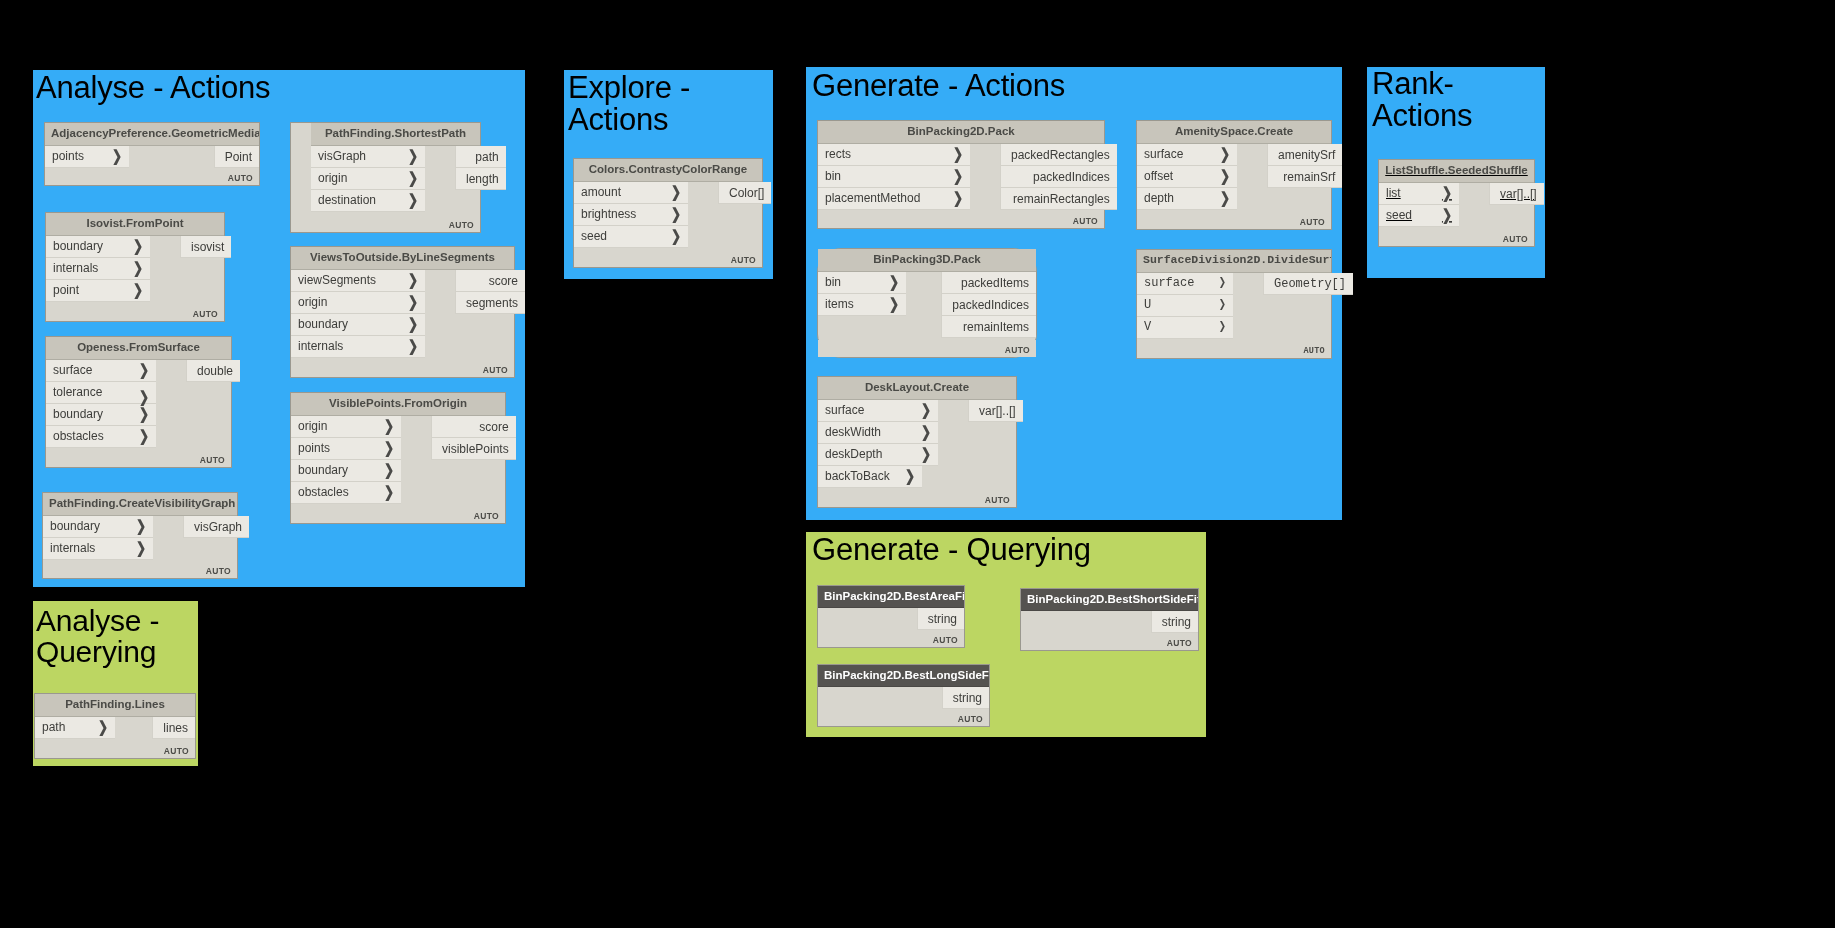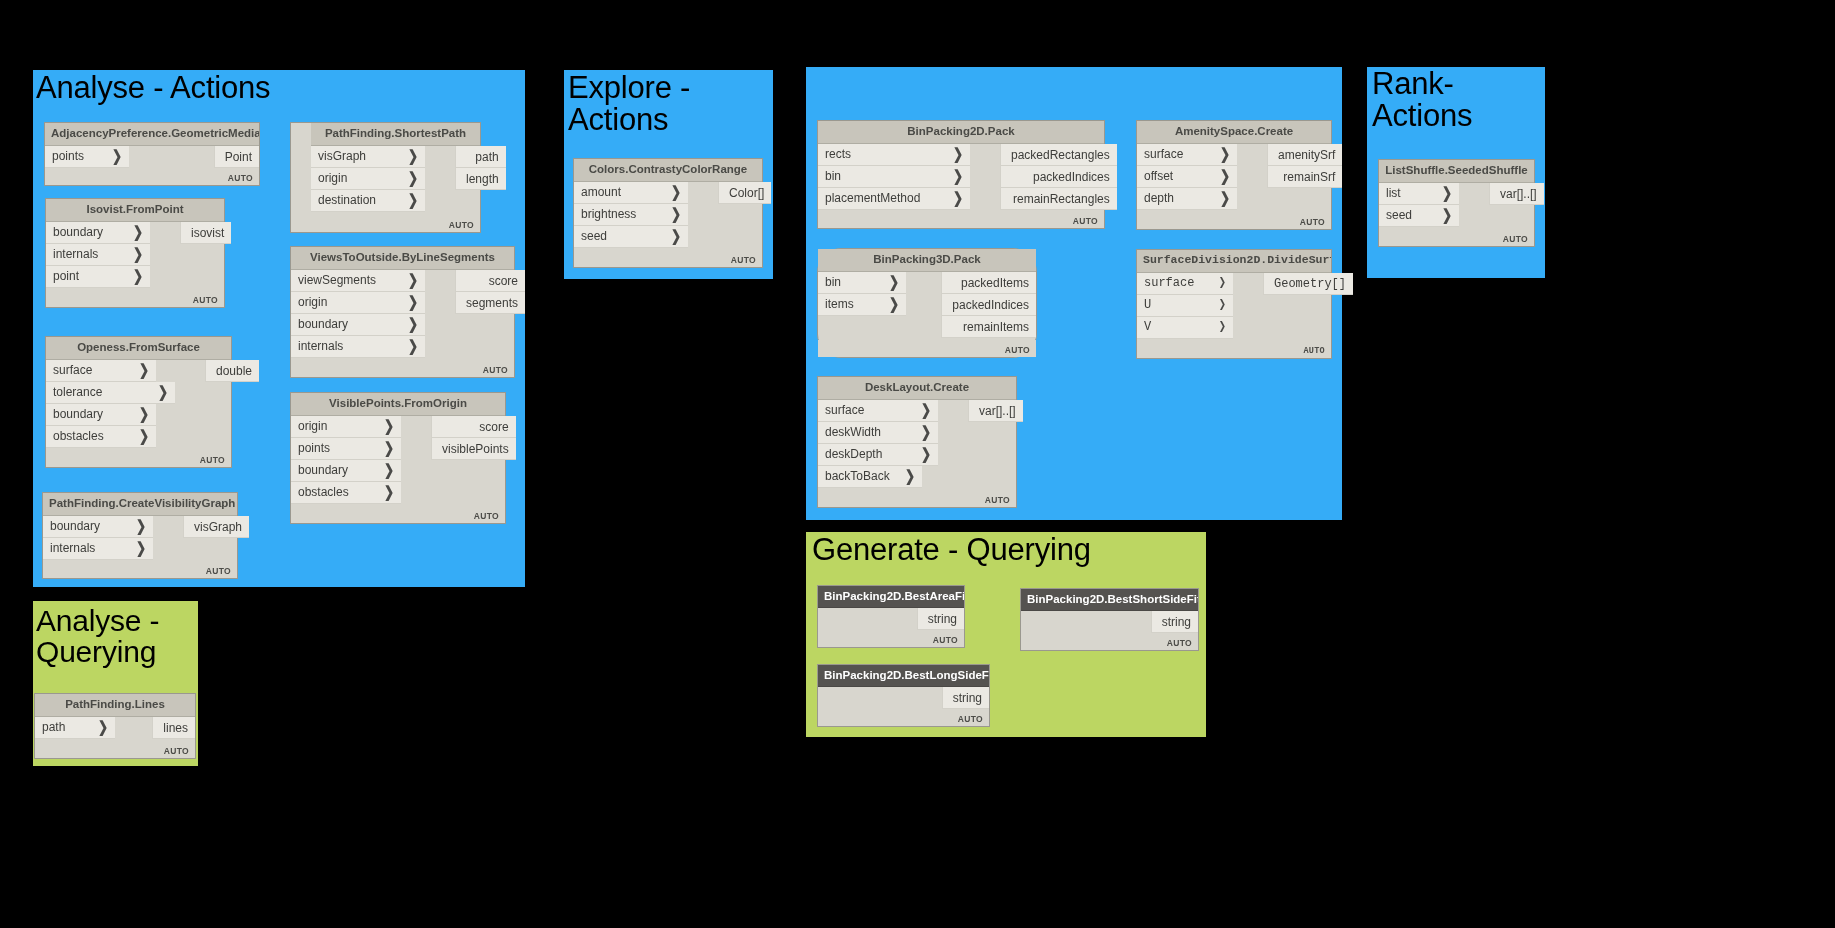--- a/index.html
+++ b/index.html
@@ -144,20 +144,21 @@
 <div id="canvas">
     <div class="group blue" style="left: 33px; top: 70px; width: 492px; height: 517px; background: rgb(53, 172, 247);"></div>
     <div class="group-title" style="left: 36px; top: 72px; font-size: 31px;">Analyse - Actions</div>
     <div class="group green" style="left: 33px; top: 601px; width: 165px; height: 165px; background: rgb(188, 214, 98);"></div>
     <div class="group-title" style="left: 36px; top: 606px; font-size: 30px;">Analyse -
 Querying</div>
     <div class="group blue" style="left: 564px; top: 70px; width: 209px; height: 209px; background: rgb(53, 172, 247);"></div>
     <div class="group-title" style="left: 568px; top: 72px; font-size: 31px;">Explore -
 Actions</div>
     <div class="group blue" style="left: 806px; top: 67px; width: 536px; height: 453px; background: rgb(53, 172, 247);"></div>
+    <div class="group-title" style="left: 812px; top: 70px; font-size: 31px;">Generate - Actions</div>
     <div class="group green" style="left: 806px; top: 532px; width: 400px; height: 205px; background: rgb(188, 214, 98);"></div>
     <div class="group-title" style="left: 812px; top: 534px; font-size: 31px;">Generate - Querying</div>
     <div class="group blue" style="left: 1367px; top: 67px; width: 178px; height: 211px; background: rgb(53, 172, 247);"></div>
     <div class="group-title" style="left: 1372px; top: 68px; font-size: 31px;">Rank-
 Actions</div>
     <div class="node" style="left: 44px; top: 122px; width: 216px; height: 64px;">
       <div class="node-header">AdjacencyPreference.GeometricMedian</div>
       <div class="node-body">
         <div class="ports-in">
           <div class="port in" style="width: 84px;">
@@ -166,21 +167,21 @@
           </div>
         </div>
         <div class="ports-out">
           <div class="port out" style="min-width: 44px;">Point</div>
         </div>
       </div>
       <div class="node-footer">
         <span class="auto-badge">AUTO</span>
       </div>
     </div>
-    <div class="node" style="left: 45px; top: 198px; width: 180px; height: 110px;">
+    <div class="node" style="left: 45px; top: 212px; width: 180px; height: 110px;">
       <div class="node-header">Isovist.FromPoint</div>
       <div class="node-body">
         <div class="ports-in">
           <div class="port in" style="width: 104px;">
             <span>boundary</span>
             <span class="chev">❯</span>
           </div>
           <div class="port in" style="width: 104px;">
             <span>internals</span>
             <span class="chev">❯</span>
@@ -199,21 +200,21 @@
       </div>
     </div>
     <div class="node" style="left: 45px; top: 336px; width: 187px; height: 132px;">
       <div class="node-header">Openess.FromSurface</div>
       <div class="node-body">
         <div class="ports-in">
           <div class="port in" style="width: 110px;">
             <span>surface</span>
             <span class="chev">❯</span>
           </div>
-          <div class="port in" style="width: 129px;">
+          <div class="port in" style="width: 110px; align-items: flex-end;">
             <span>tolerance</span>
             <span class="chev">❯</span>
           </div>
           <div class="port in" style="width: 110px;">
             <span>boundary</span>
             <span class="chev">❯</span>
           </div>
           <div class="port in" style="width: 110px;">
             <span>obstacles</span>
             <span class="chev">❯</span>
@@ -499,21 +500,21 @@
           </div>
         </div>
         <div class="ports-out">
           <div class="port out" style="min-width: 66px;">Geometry[]</div>
         </div>
       </div>
       <div class="node-footer">
         <span class="auto-badge">AUTO</span>
       </div>
     </div>
-    <div class="node" style="left: 1378px; top: 159px; width: 157px; height: 88px;">
+    <div class="node" style="left: 1378px; top: 159px; width: 157px; height: 88px; text-decoration: underline;">
       <div class="node-header">ListShuffle.SeededShuffle</div>
       <div class="node-body">
         <div class="ports-in">
           <div class="port in" style="width: 80px;">
             <span>list</span>
             <span class="chev">❯</span>
           </div>
           <div class="port in" style="width: 80px;">
             <span>seed</span>
             <span class="chev">❯</span>

